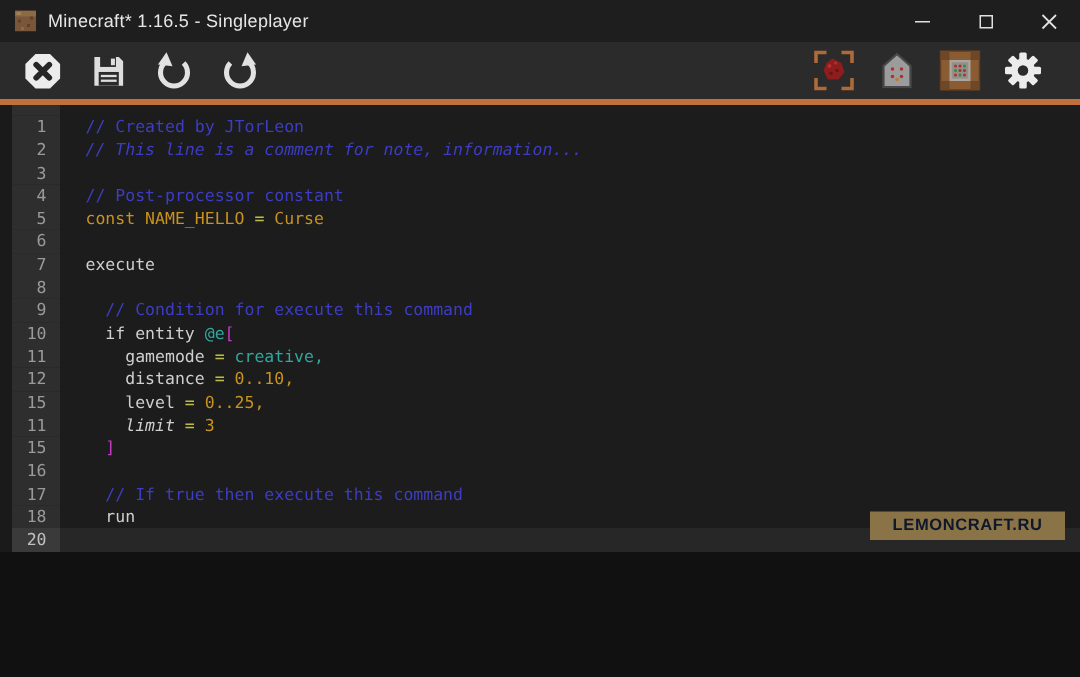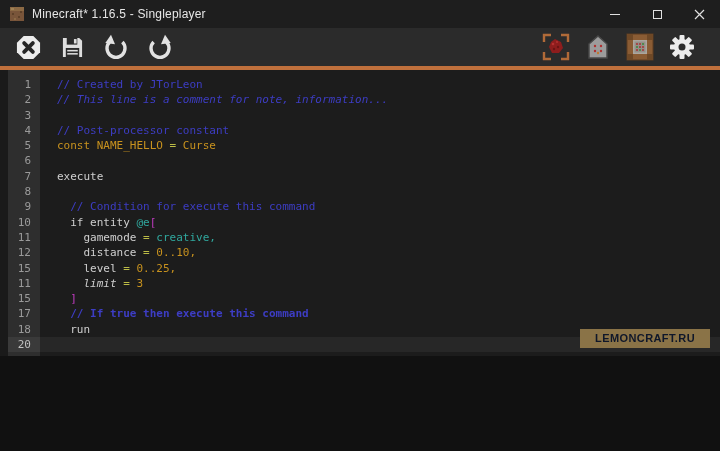--- a/index.html
+++ b/index.html
@@ -247,22 +247,26 @@
         </div>
         <div class="code-row">
           <span class="ln">11</span>
           <span class="code"><span style="color: var(--tok-default); font-style: italic;">    limit </span><span style="color: var(--tok-yellow);">=</span><span style="color: var(--tok-gold);"> 3</span></span>
         </div>
         <div class="code-row">
           <span class="ln">15</span>
           <span class="code"><span style="color: var(--tok-magenta);">  ]</span></span>
         </div>
         <div class="code-row">
+          <span class="ln">16</span>
+          <span class="code"></span>
+        </div>
+        <div class="code-row">
           <span class="ln">17</span>
-          <span class="code"><span style="color: var(--tok-comment); font-weight: bold;">  // If true then execute this command</span></span>
+          <span class="code"><span style="color: var(--tok-comment);">  // If true then execute this command</span></span>
         </div>
         <div class="code-row">
           <span class="ln">18</span>
           <span class="code"><span style="color: var(--tok-default);">  run</span></span>
         </div>
         <div class="code-row active">
           <span class="ln">20</span>
           <span class="code"></span>
         </div>
       </div>

